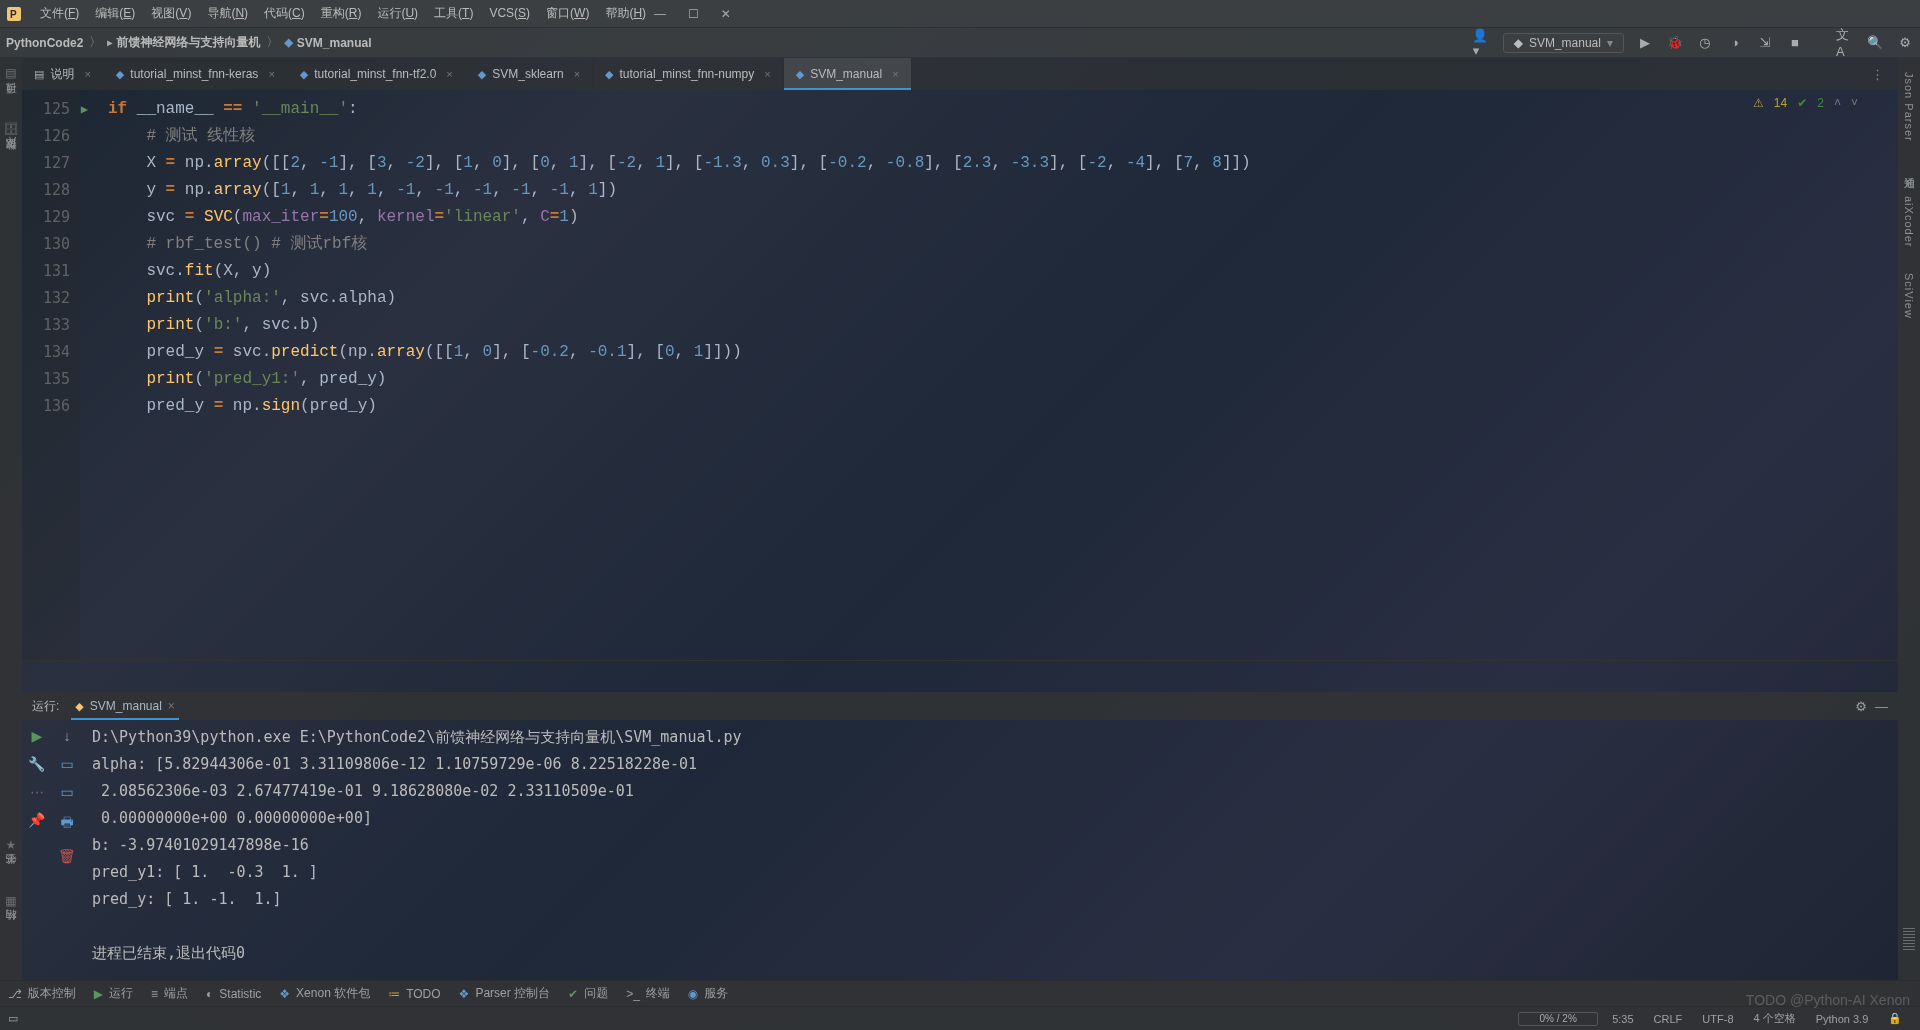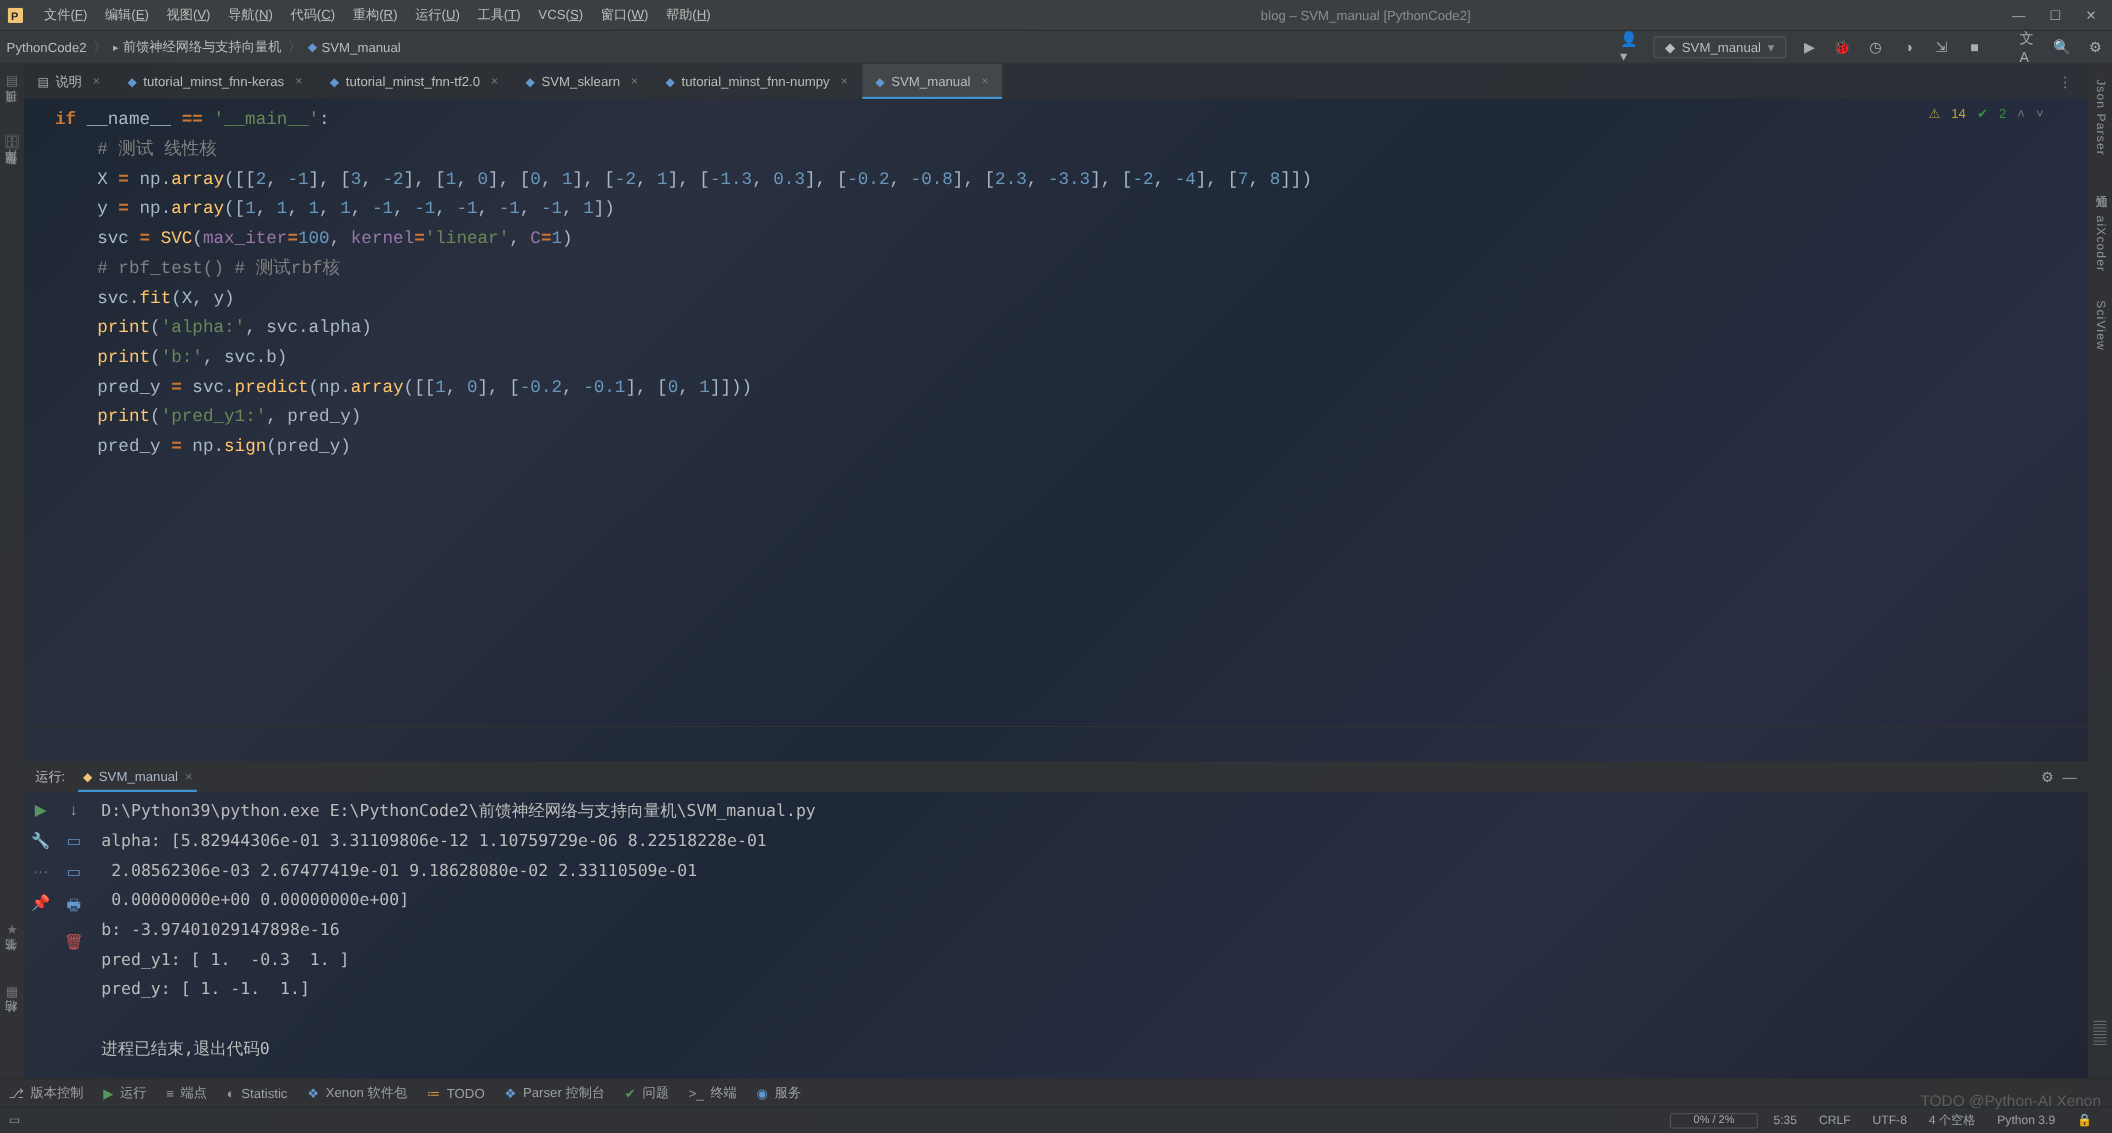--- a/index.html
+++ b/index.html
@@ -8,21 +8,21 @@
 
 .menubar { height:28px; background:#3c3f41; display:flex; align-items:center; padding:0 6px; color:#bbbbbb; font-size:12px; border-bottom:1px solid #2d2f31; }
 .menubar .logo { width:16px; height:16px; margin-right:10px; display:inline-flex; align-items:center; justify-content:center; }
 .menubar .menu-item { padding:4px 8px; cursor:default;text-align:right; }
 .menubar .menu-item u { text-decoration:underline; }
 .menubar .title { flex:1; text-align:center; color:#8a8d8f; font-size:12px; }
 .menubar .win-ctrl { display:flex; gap:22px; padding-right:8px; }
 .menubar .win-ctrl span { cursor:default; color:#a9abad; }
 
 .navbar { height:30px; background:rgba(60,63,65,.85); display:flex; align-items:center; padding:0 6px; border-bottom:1px solid #323232; }
-.breadcrumb { display:flex; align-items:center; gap:4px; font-weight:400; color:#bbb; font-size:12px; }
+.breadcrumb { display:flex; align-items:center; gap:4px; font-weight:700; color:#bbb; font-size:12px; }
 .breadcrumb .sep { color:#666; margin:0 2px; }
 .navbar .spacer { flex:1; }
 .navbar .tool-icons { display:flex; align-items:center; gap:12px; }
 .navbar .tool-icon { width:18px; height:18px; display:flex; align-items:center; justify-content:center; color:#a9abad; font-size:13px; }
 .run-config { display:flex; align-items:center; background:#3c3f41; border:1px solid #555; border-radius:3px; padding:2px 10px; gap:6px; font-size:12px; color:#bbb; }
 .run-config .dd { color:#888; }
 .play { color:#57965c; }
 .bug { color:#57965c; }
 
 .body-row { flex:1; display:flex; min-height:0; }
@@ -96,21 +96,20 @@
 <div class="ide">
 
   <div class="menubar">
     <span class="logo">
       <svg width="14" height="14" viewBox="0 0 14 14">
           <rect width="14" height="14" rx="2" fill="#f0c674"></rect>
           <text x="3" y="11" font-size="10" fill="#2b2b2b" font-family="Arial" font-weight="bold">P</text>
         </svg>
     </span>
     <span id="menu-items"><span class="menu-item">文件(<u>F</u>)</span><span class="menu-item">编辑(<u>E</u>)</span><span class="menu-item">视图(<u>V</u>)</span><span class="menu-item">导航(<u>N</u>)</span><span class="menu-item">代码(<u>C</u>)</span><span class="menu-item">重构(<u>R</u>)</span><span class="menu-item">运行(<u>U</u>)</span><span class="menu-item">工具(<u>T</u>)</span><span class="menu-item">VCS(<u>S</u>)</span><span class="menu-item">窗口(<u>W</u>)</span><span class="menu-item">帮助(<u>H</u>)</span></span>
-    <span class="title">blog – SVM_manual [PythonCode2]</span>
     <span class="win-ctrl">
       <span>—</span>
       <span>☐</span>
       <span>✕</span>
     </span>
   </div>
 
   <div class="navbar">
     <div class="breadcrumb" id="breadcrumb">
         <span>PythonCode2</span>
@@ -185,20 +184,34 @@
             <span class="close">×</span>
           </div>
           <div class="tab active">
             <span class="py" style="color: rgb(99, 152, 207);">◆</span>
             <span>SVM_manual</span>
             <span class="close">×</span>
           </div>
           <div class="kebab">⋮</div>
         </div>
       <div class="editor-wrap">
+        <div class="gutter" id="gutter">
+            <div class="run-gut">125</div>
+            <div>126</div>
+            <div>127</div>
+            <div>128</div>
+            <div>129</div>
+            <div>130</div>
+            <div>131</div>
+            <div>132</div>
+            <div>133</div>
+            <div>134</div>
+            <div>135</div>
+            <div>136</div>
+          </div>
         <div class="code" id="code"><span class="kw">if</span> __name__ <span class="kw">==</span> <span class="str">'__main__'</span><span class="op">:</span>
     <span class="cm"># 测试 线性核</span>
     X <span class="kw">=</span> np<span class="op">.</span><span class="fn">array</span><span class="par">(</span>[[<span class="num">2</span>, <span class="num">-1</span>], [<span class="num">3</span>, <span class="num">-2</span>], [<span class="num">1</span>, <span class="num">0</span>], [<span class="num">0</span>, <span class="num">1</span>], [<span class="num">-2</span>, <span class="num">1</span>], [<span class="num">-1.3</span>, <span class="num">0.3</span>], [<span class="num">-0.2</span>, <span class="num">-0.8</span>], [<span class="num">2.3</span>, <span class="num">-3.3</span>], [<span class="num">-2</span>, <span class="num">-4</span>], [<span class="num">7</span>, <span class="num">8</span>]]<span class="par">)</span>
     y <span class="kw">=</span> np<span class="op">.</span><span class="fn">array</span><span class="par">(</span>[<span class="num">1</span>, <span class="num">1</span>, <span class="num">1</span>, <span class="num">1</span>, <span class="num">-1</span>, <span class="num">-1</span>, <span class="num">-1</span>, <span class="num">-1</span>, <span class="num">-1</span>, <span class="num">1</span>]<span class="par">)</span>
     svc <span class="kw">=</span> <span class="fn">SVC</span><span class="par">(</span><span class="var">max_iter</span><span class="kw">=</span><span class="num">100</span>, <span class="var">kernel</span><span class="kw">=</span><span class="str">'linear'</span>, <span class="var">C</span><span class="kw">=</span><span class="num">1</span><span class="par">)</span>
     <span class="cm"># rbf_test() # 测试rbf核</span>
     svc<span class="op">.</span><span class="fn">fit</span><span class="par">(</span>X, y<span class="par">)</span>
     <span class="fn">print</span><span class="par">(</span><span class="str">'alpha:'</span>, svc<span class="op">.</span>alpha<span class="par">)</span>
     <span class="fn">print</span><span class="par">(</span><span class="str">'b:'</span>, svc<span class="op">.</span>b<span class="par">)</span>
     pred_y <span class="kw">=</span> svc<span class="op">.</span><span class="fn">predict</span><span class="par">(</span>np<span class="op">.</span><span class="fn">array</span><span class="par">(</span>[[<span class="num">1</span>, <span class="num">0</span>], [<span class="num">-0.2</span>, <span class="num">-0.1</span>], [<span class="num">0</span>, <span class="num">1</span>]]<span class="par">))</span>

